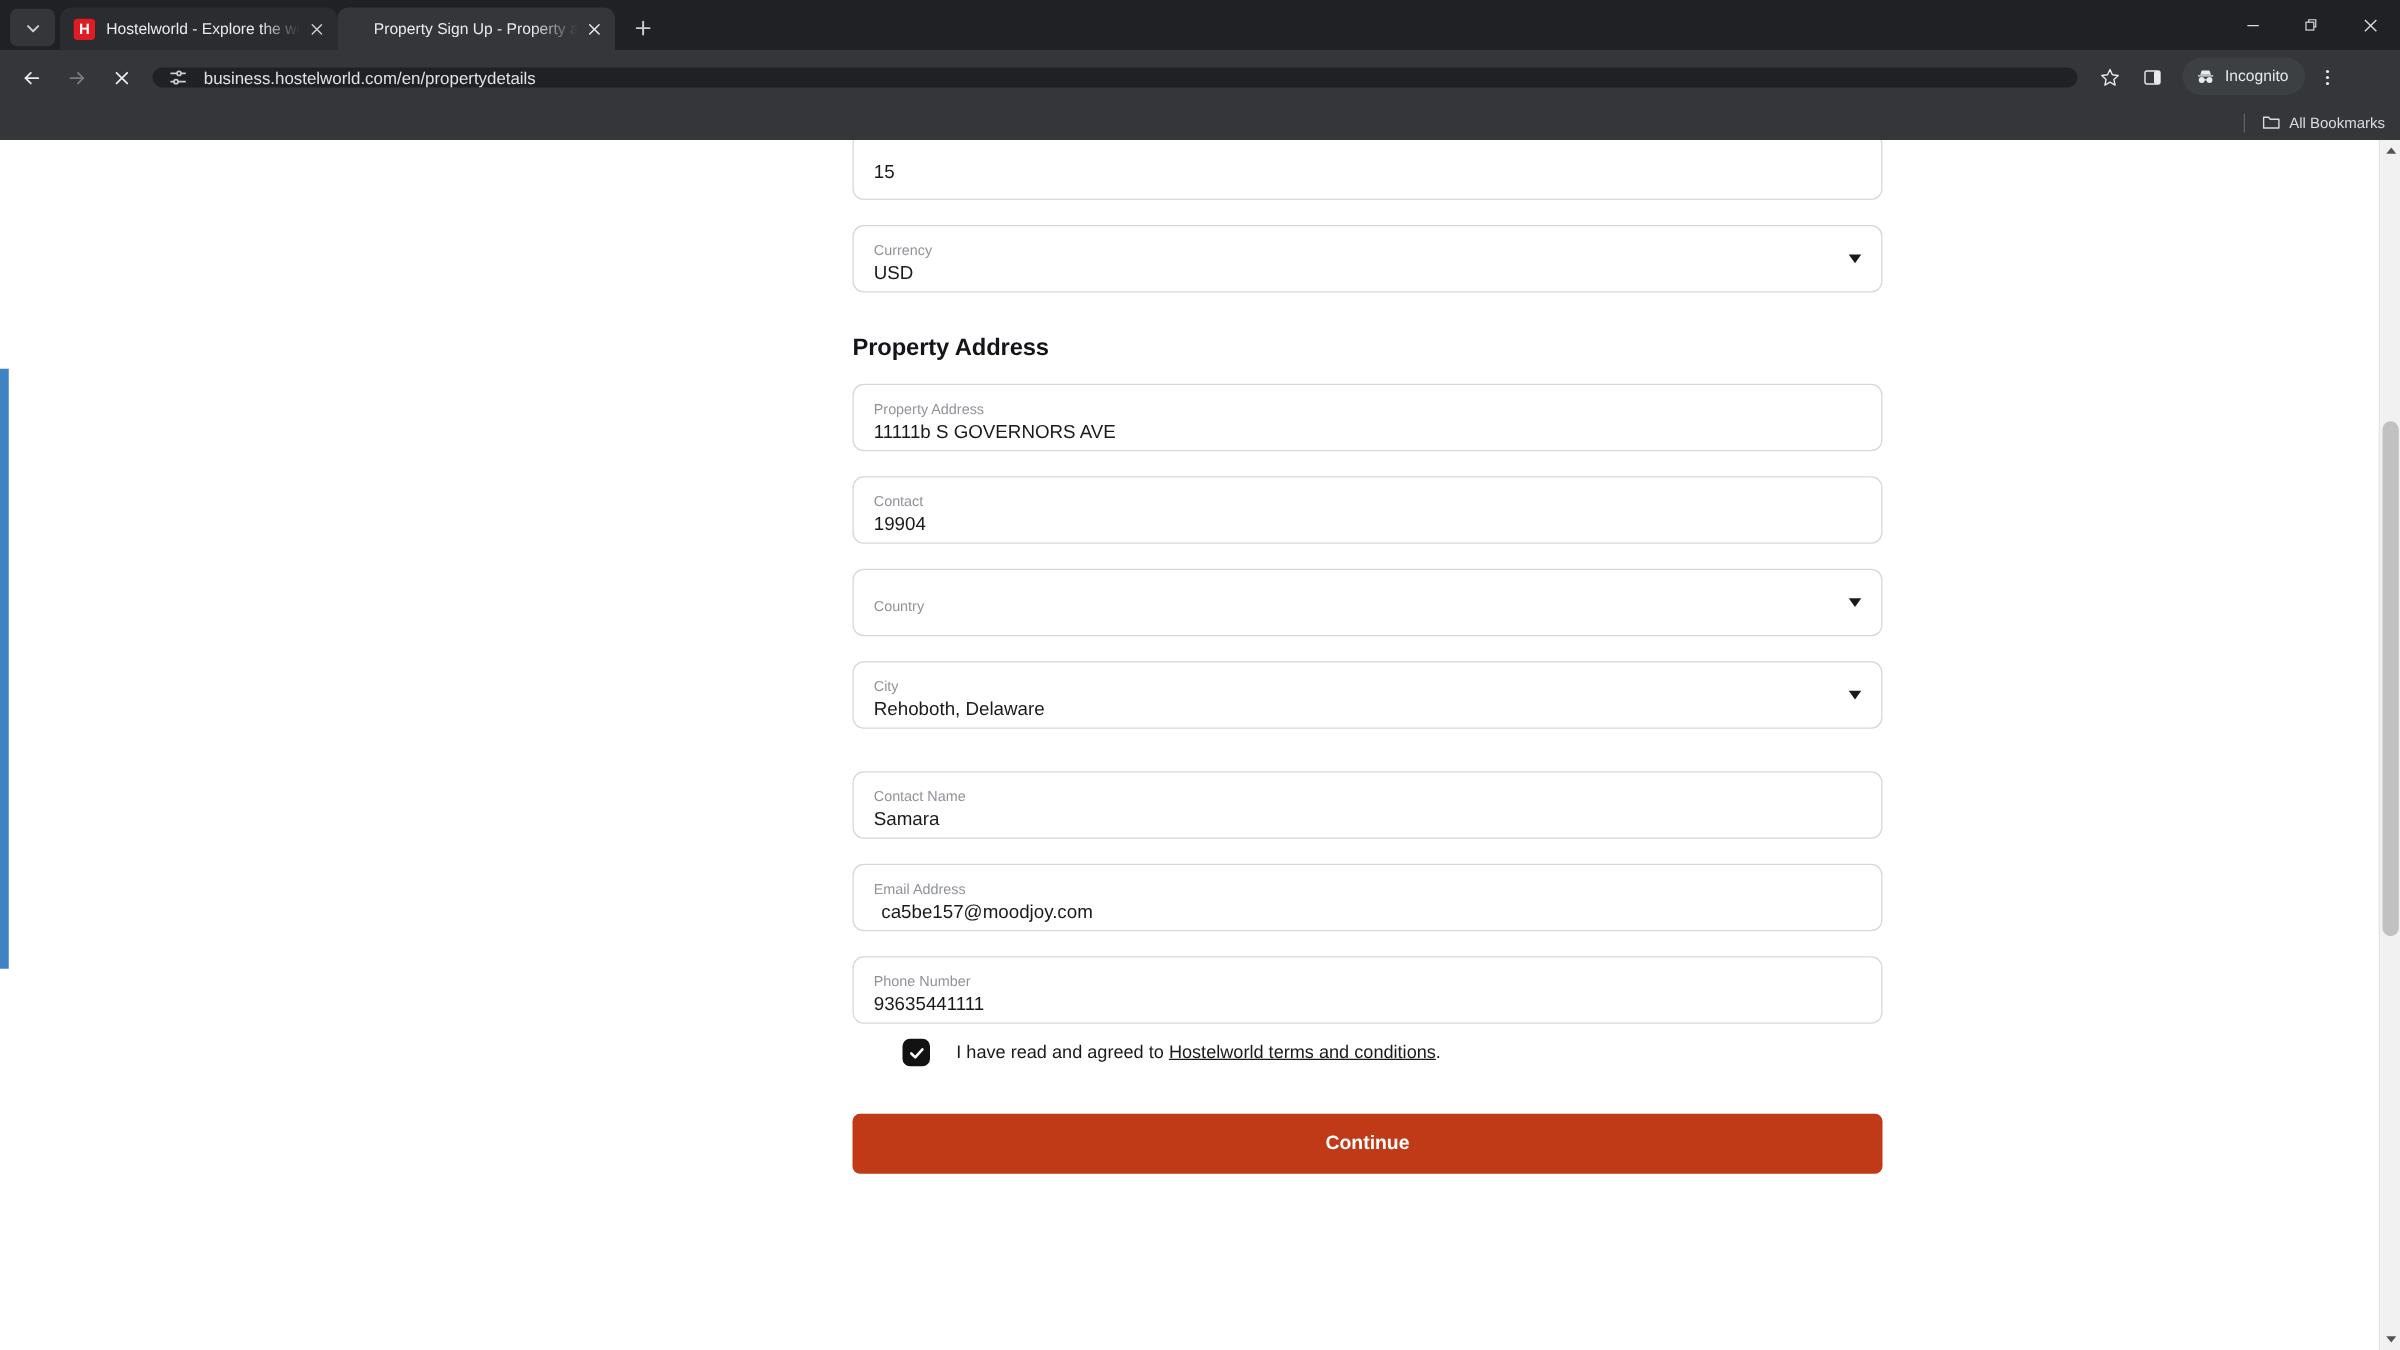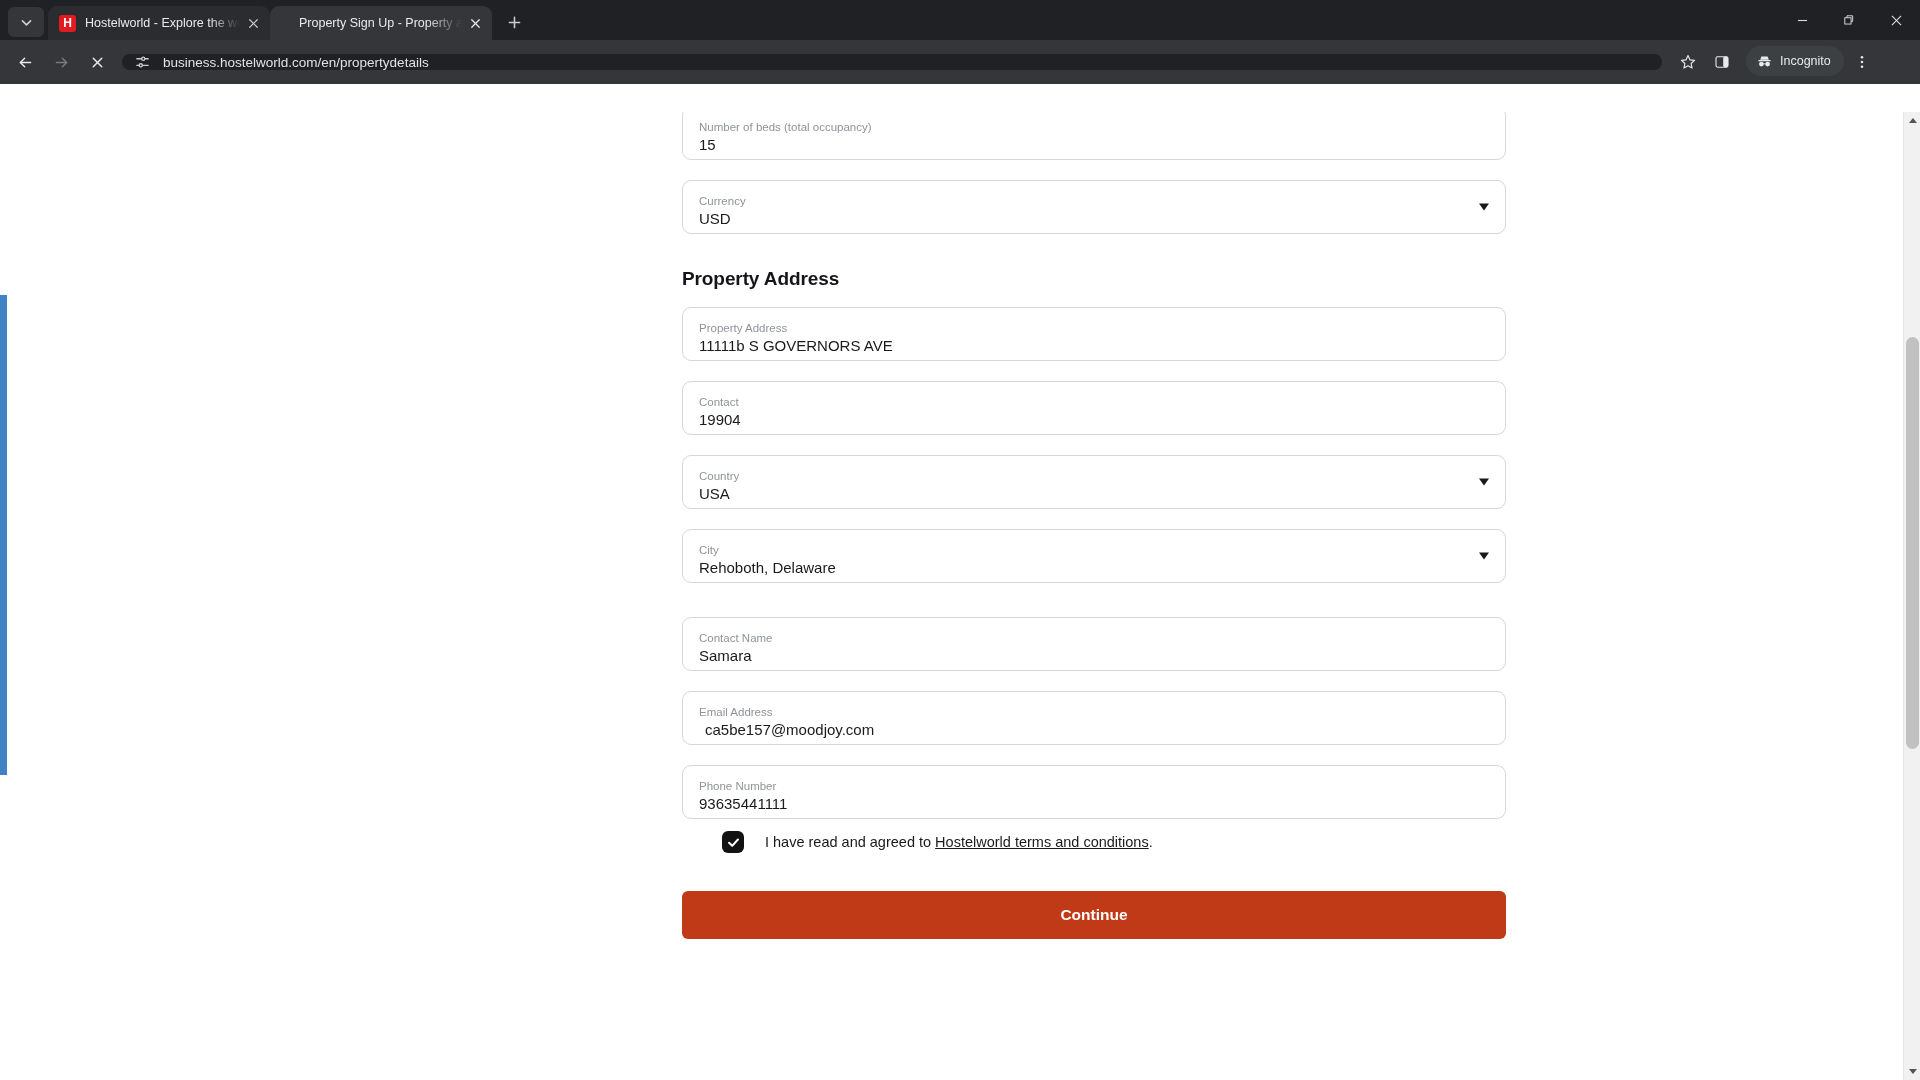--- a/index.html
+++ b/index.html
@@ -453,29 +453,37 @@
       <div class="tb-icon">
         <svg viewBox="0 0 20 20" fill="#e8eaed">
           <circle cx="10" cy="4" r="1.6"></circle>
           <circle cx="10" cy="10" r="1.6"></circle>
           <circle cx="10" cy="16" r="1.6"></circle>
         </svg>
       </div>
     </div>
   </div>
 
+  <div class="bookmarks-bar">
+    <div class="bm-divider"></div>
+    <div class="all-bookmarks">
+      <svg viewBox="0 0 16 14" fill="none" stroke="#dadce0" stroke-width="1.3" stroke-linejoin="round">
+        <path d="M1 12V2.2h4.6l1.5 1.8H15V12z"></path>
+      </svg>
+      <span>All Bookmarks</span>
+    </div>
+  </div>
 
   <div class="viewport">
 
     <div class="left-accent"></div>
 
     <div class="page-content">
 
       <div class="field" style="margin-top:-6px;">
-        <div class="field-label">Number of beds (total occupancy)</div>
         <div class="field-value">15</div>
       </div>
 
       <div class="field" style="margin-bottom:34px;">
         <div class="field-label">Currency</div>
         <div class="field-value">USD</div>
         <span class="caret"></span>
       </div>
 
       <div class="section-title" style="margin-bottom:17px;">Property Address</div>
@@ -485,21 +493,20 @@
         <div class="field-value">11111b S GOVERNORS AVE</div>
       </div>
 
       <div class="field">
         <div class="field-label">Contact</div>
         <div class="field-value">19904</div>
       </div>
 
       <div class="field">
         <div class="field-label">Country</div>
-        <div class="field-value">USA</div>
         <span class="caret"></span>
       </div>
 
       <div class="field" style="margin-bottom:34px;">
         <div class="field-label">City</div>
         <div class="field-value">Rehoboth, Delaware</div>
         <span class="caret"></span>
       </div>
 
 

